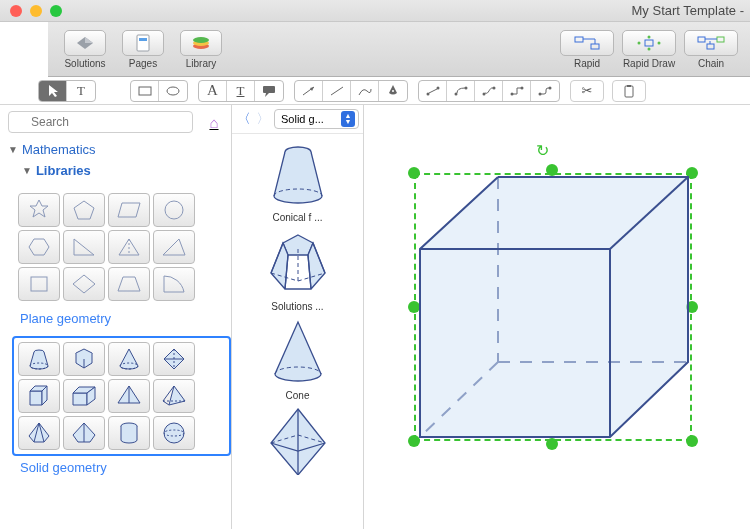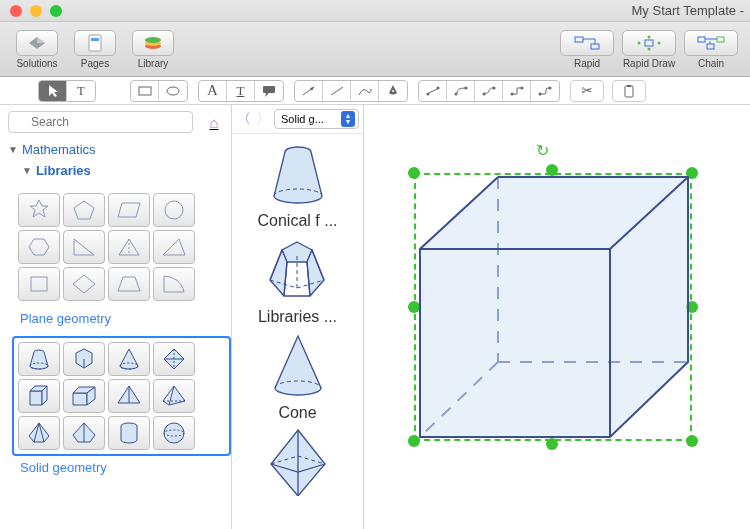--- a/index.html
+++ b/index.html
@@ -6,21 +6,21 @@
 html, body { width: 750px; height: 529px; overflow: hidden; background: #fff; }
 
 
 .title-bar { height: 22px; background: linear-gradient(#e8e8e8,#dcdcdc); display: flex; align-items: center; position: relative; border-bottom: 1px solid #c8c8c8; }
 .traffic-lights { display: flex; gap: 8px; padding-left: 10px; }
 .dot { width: 12px; height: 12px; border-radius: 50%; }
 .dot.red { background: #ff5f57; } .dot.yellow { background: #febc2e; } .dot.green { background: #28c840; }
 .title-text { position: absolute; left: 50%; transform: translateX(-50%); font-size: 13px; color: #4a4a4a; white-space: nowrap; width: 100%; text-align: right; padding-right: 6px; }
 
 
-.main-toolbar { height: 55px; background: linear-gradient(#e8e8e8,#d6d6d6); border-bottom: 1px solid #b0b0b0; display: flex; align-items: center; padding: 0 8px; }
+.main-toolbar { height: 55px; background: linear-gradient(#e8e8e8,#d6d6d6); border-bottom: 1px solid #b0b0b0; display: flex; align-items: center; padding: 0 8px; margin-left: 48px; }
 .tb-group { display: flex; gap: 0; }
 .tb-btn { display: flex; flex-direction: column; align-items: center; justify-content: center; width: 58px; height: 48px; font-size: 10px; color: #444; cursor: pointer; }
 .tb-btn .icon-box { width: 42px; height: 26px; border-radius: 5px; background: linear-gradient(#fefefe,#e2e2e2); border: 1px solid #b8b8b8; display: flex; align-items: center; justify-content: center; margin-bottom: 2px; }
 .tb-btn.selected .icon-box { background: #7a7f86; border-color: #5f636a; }
 .tb-btn .label { font-size: 10px; color: #444; }
 .spacer { flex: 1; }
 .tb-right .tb-btn { width: 62px; }
 .tb-right .icon-box { width: 54px; }
 
 
@@ -58,21 +58,21 @@
 .lib-panel { width: 132px; border-right: 1px solid #d5d5d5; background: #fff; display: flex; flex-direction: column; }
 .lib-header { display: flex; align-items: center; gap: 3px; padding: 4px 4px; border-bottom: 1px solid #e6e6e6; }
 .nav-btn { width: 16px; height: 18px; display:flex; align-items:center; justify-content:center; font-size:13px; color:#2f6fe0; cursor:pointer; }
 .nav-btn.dim { color: #b7c9e8; }
 .lib-dd { flex:1; height: 20px; border:1px solid #c6c6c6; border-radius:4px; font-size:11px; display:flex; align-items:center; justify-content:space-between; padding:0 3px 0 6px; background:#fff; cursor:pointer; }
 .lib-dd .arrows { background:#2f6fe0; color:#fff; border-radius:3px; width:14px; height:16px; display:flex; flex-direction:column; align-items:center; justify-content:center; font-size:7px; line-height:6px; }
 
 .lib-scroll { flex:1; overflow:hidden; display:flex; flex-direction:column; align-items:center; gap:6px; padding:6px 0; }
 .shape-item { display:flex; flex-direction:column; align-items:center; gap:4px; cursor:pointer; }
 .shape-item svg { width: 78px; height: 68px; }
-.shape-item .cap { font-size: 16px; color: #333; }
+.shape-item .cap { font-size: 10px; color: #333; }
 
 
 .canvas { flex:1; position:relative; background:#fff; }
 .selection { position:absolute; border: 2px dashed #39c331; }
 .handle { position:absolute; width:12px; height:12px; background:#39c331; border-radius:50%; }
 .rot-handle { position:absolute; color:#39c331; font-size:16px; }
 
 .cube-svg { position:absolute; }
 
 </style>
@@ -469,21 +469,21 @@
         <svg viewBox="0 0 78 68">
             <polygon points="39,6 54,14 49,26 29,26 24,14" fill="#d6e5f5" stroke="#3a4f8f" stroke-width="1.3"></polygon>
             <polygon points="24,14 12,44 26,60 52,60 66,44 54,14 49,26 52,60 26,60 29,26" fill="#d6e5f5" stroke="#3a4f8f" stroke-width="1.3"></polygon>
             <line x1="24" y1="14" x2="12" y2="44" stroke="#3a4f8f" stroke-width="1.3"></line>
             <line x1="54" y1="14" x2="66" y2="44" stroke="#3a4f8f" stroke-width="1.3"></line>
             <line x1="29" y1="26" x2="26" y2="60" stroke="#3a4f8f" stroke-width="1.3"></line>
             <line x1="49" y1="26" x2="52" y2="60" stroke="#3a4f8f" stroke-width="1.3"></line>
             <polyline points="12,44 39,52 66,44" fill="none" stroke="#3a4f8f" stroke-dasharray="4 3"></polyline>
             <line x1="39" y1="52" x2="39" y2="20" stroke="#3a4f8f" stroke-dasharray="4 3"></line>
           </svg>
-        <div class="cap">Libraries ...</div>
+        <div class="cap">Solutions ...</div>
       </div>
       <div class="shape-item">
         <svg viewBox="0 0 78 68">
             <path d="M39 4 L16 56 A23 7 0 0 0 62 56 Z" fill="#d6e5f5" stroke="#3a4f8f" stroke-width="1.3"></path>
             <path d="M16 56 A23 7 0 0 1 62 56" fill="none" stroke="#3a4f8f" stroke-dasharray="4 3"></path>
           </svg>
         <div class="cap">Cone</div>
       </div>
       <div class="shape-item">
         <svg viewBox="0 0 78 68">

